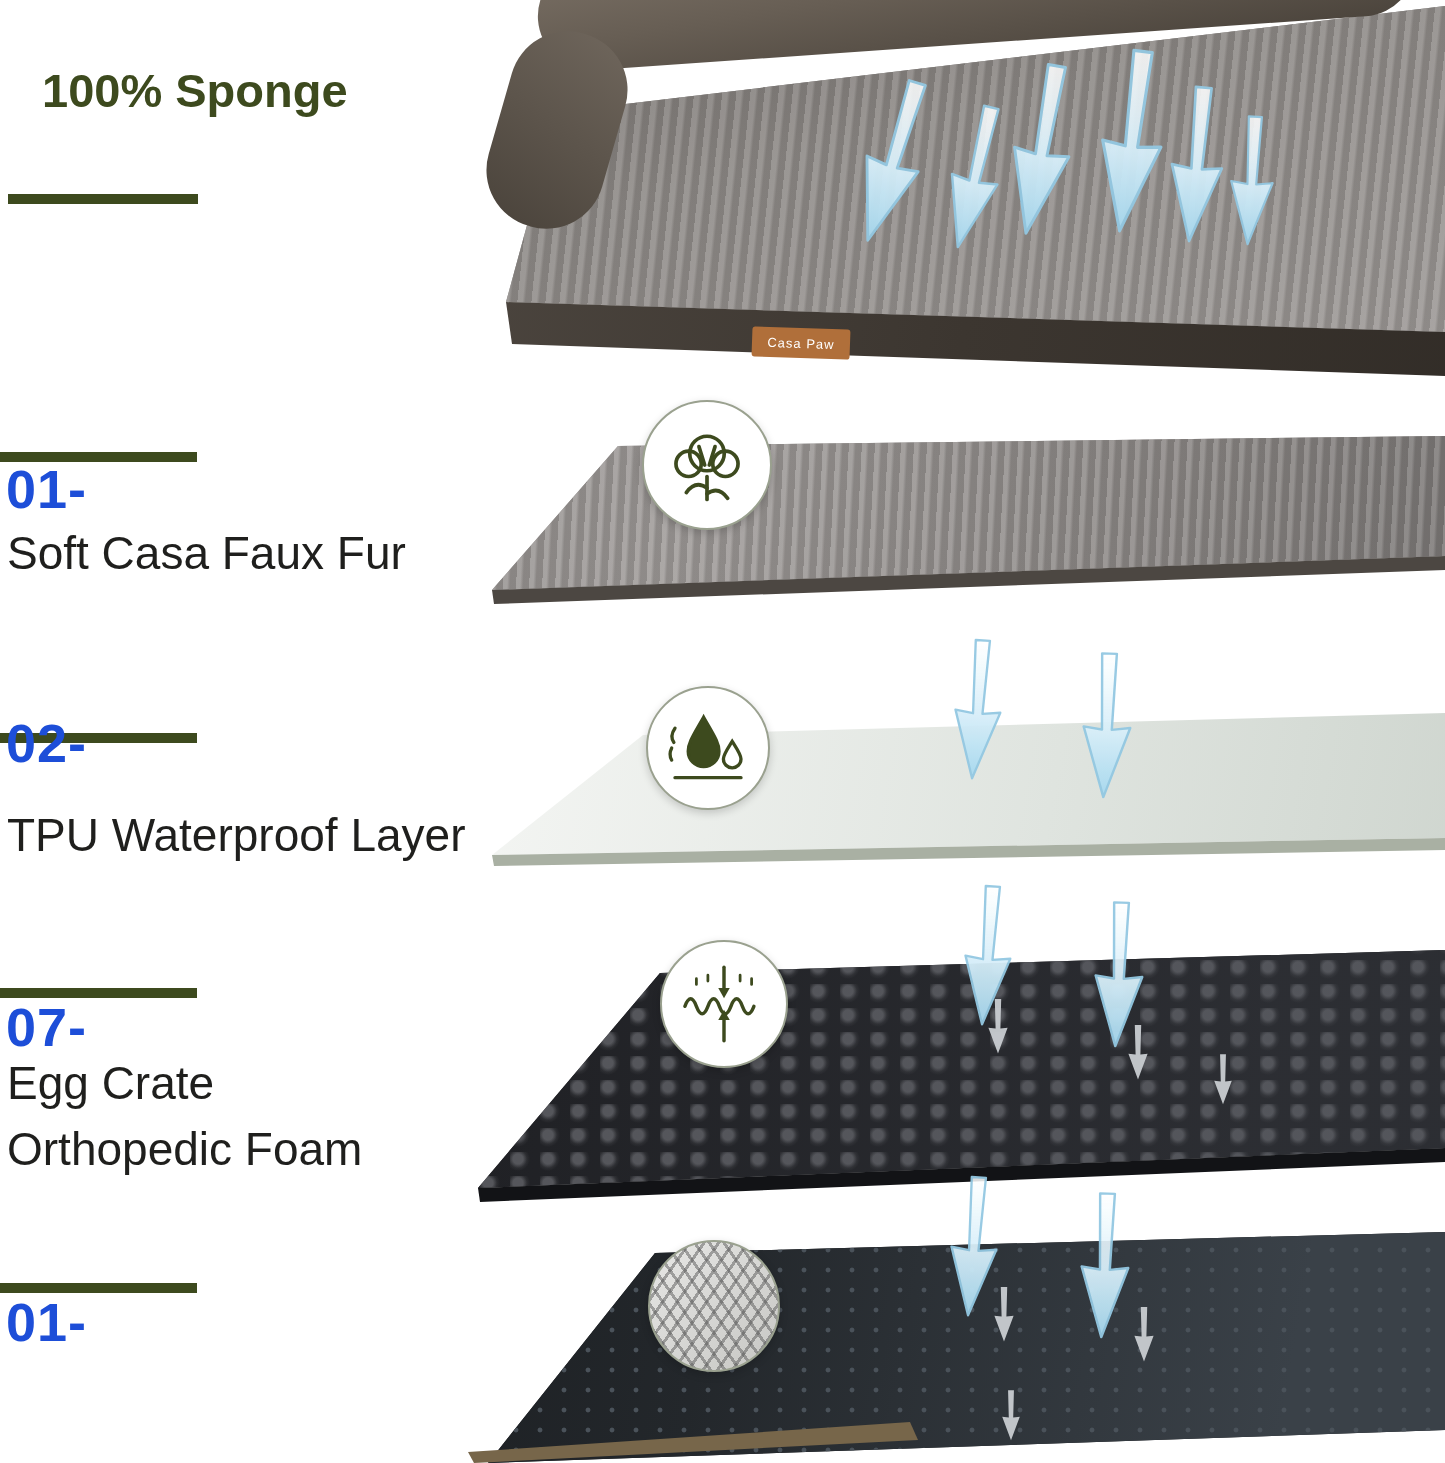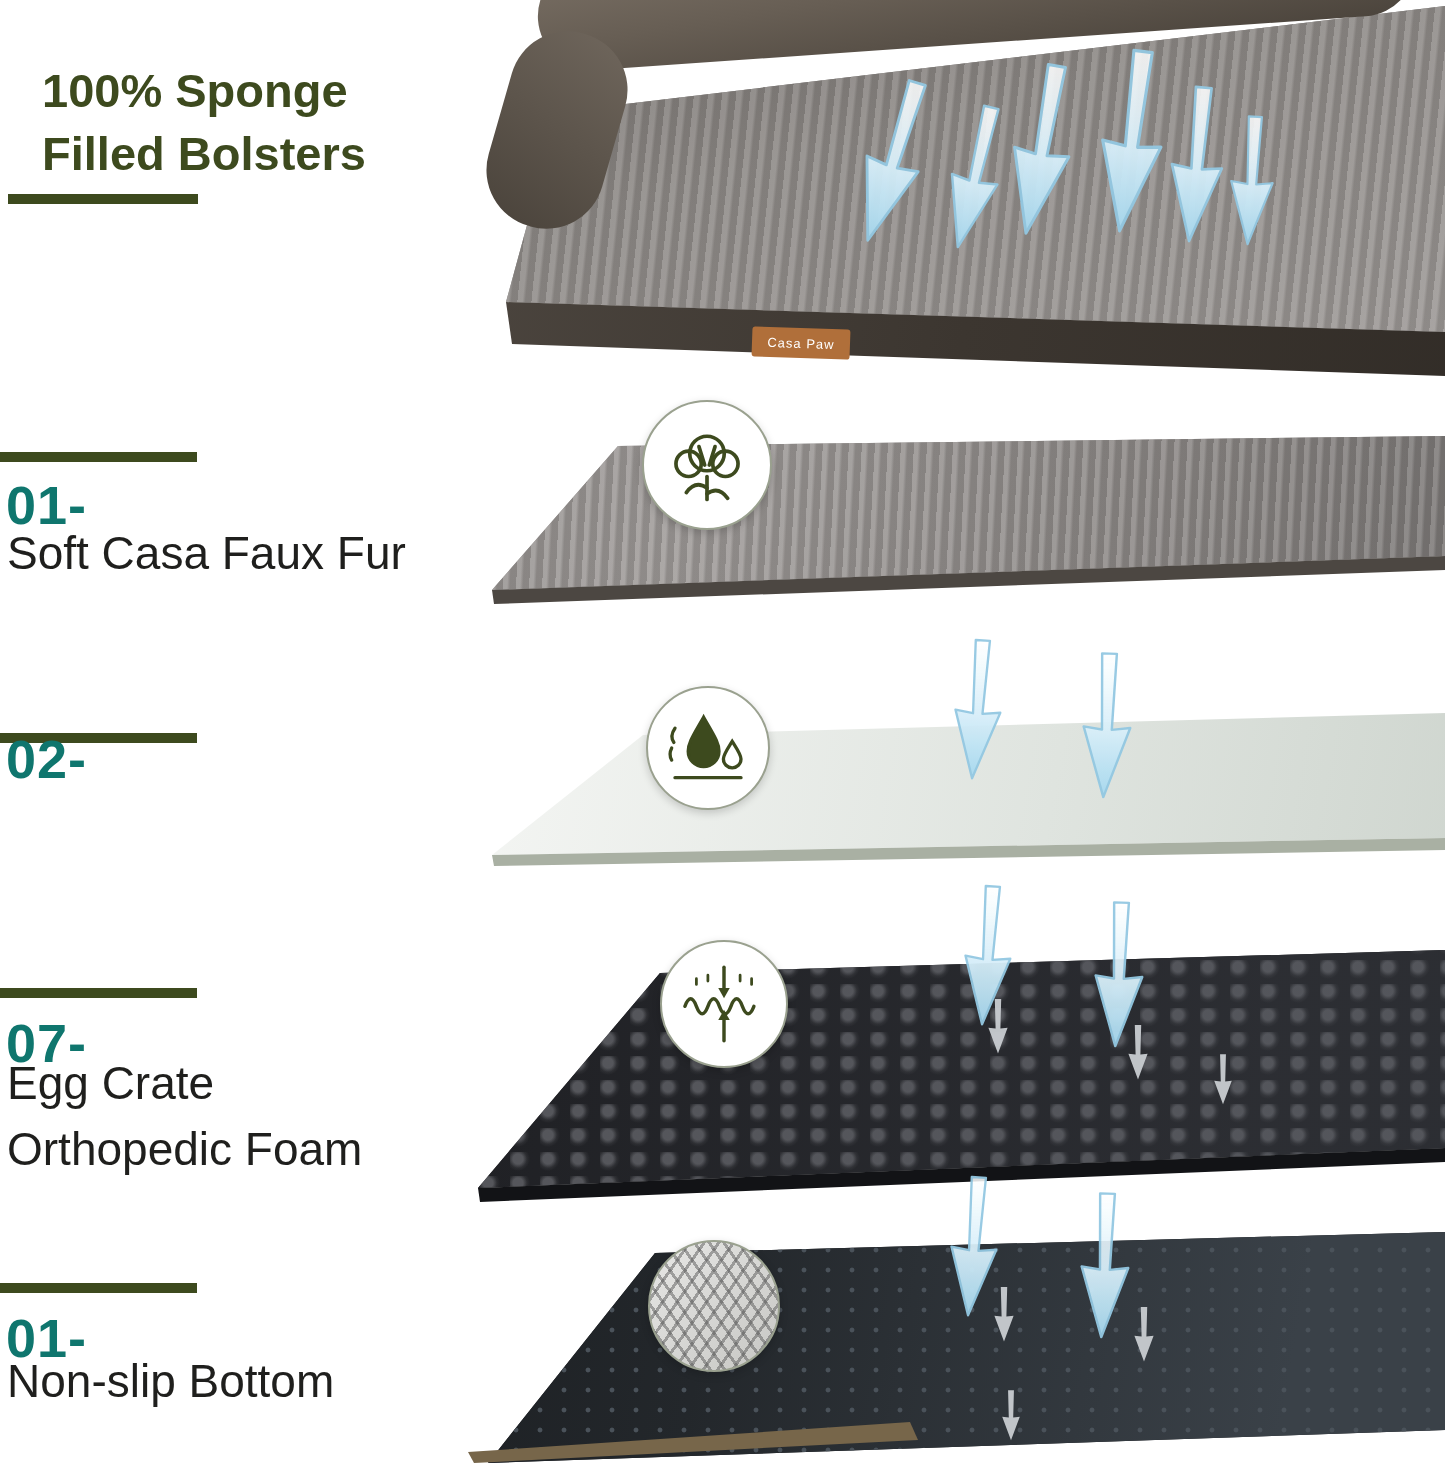--- a/index.html
+++ b/index.html
@@ -1,21 +1,21 @@
 <!DOCTYPE html>
 <html><head>
 <meta charset="utf-8">
 <style>
   html,body{margin:0;padding:0;background:#fff;}
   .stage{position:relative;width:1445px;height:1463px;background:#fff;overflow:hidden;
          font-family:"Liberation Sans",sans-serif;}
   .title{position:absolute;left:22px;top:60px;font:700 47px/1.34 "Liberation Sans",sans-serif;color:#3d4a1e;margin-left:20px;}
   .hr{position:absolute;left:8px;top:194px;width:190px;height:10px;background:#3d4a1e;}
   .bar{position:absolute;left:0;width:197px;height:10px;background:#3d4a1e;}
-  .num{position:absolute;left:6px;font:700 54px/1 "Liberation Sans",sans-serif;color:#0f766e;letter-spacing:1px;margin-top:16px;}
+  .num{position:absolute;left:6px;font:700 54px/1 "Liberation Sans",sans-serif;color:#1d4ed8;letter-spacing:1px;}
   .lbl{position:absolute;left:7px;font:400 46px/1.12 "Liberation Sans",sans-serif;color:#1f1f1d;white-space:nowrap;}
   .circle{position:absolute;border-radius:50%;background:#fff;border:2px solid #9aa18f;
           display:flex;align-items:center;justify-content:center;box-shadow:0 3px 8px rgba(0,0,0,.18);}
   .ab{position:absolute;opacity:.95;}
   .layer{position:absolute;inset:0;}
   .plush-hero{clip-path:polygon(558px 112px,1445px 6px,1445px 332px,506px 302px);
     background-color:#8e8a88;
     background-image:repeating-linear-gradient(96deg, rgba(255,255,255,.10) 0 5px, rgba(30,28,26,.12) 8px 14px),
       linear-gradient(165deg,#6b6663 0%,#8f8b88 20%,#a6a2a0 50%,#8e8a88 80%,#7b7775 100%);}
   .hero-base{clip-path:polygon(506px 302px,1445px 332px,1445px 376px,512px 344px);
@@ -92,21 +92,20 @@
     </svg>
   <svg class="ab" style="left:1168px;top:55px;width:58px;height:220px;transform:rotate(5deg)" viewBox="0 0 44 120">
       <use href="#bluearrow"></use>
     </svg>
   <svg class="ab" style="left:1228px;top:96px;width:48px;height:170px;transform:rotate(3deg)" viewBox="0 0 44 120">
       <use href="#bluearrow"></use>
     </svg>
 
   <div class="title">
     <div>100% Sponge</div>
-    <div>Filled Bolsters</div>
   </div>
   <div class="hr"></div>
 
   <div class="bar" style="top:452px"></div>
   <div class="num" style="top:462px">01-</div>
   <div class="lbl" style="top:528px">Soft Casa Faux Fur</div>
   <div class="layer fur"></div>
   <div class="layer fur-edge"></div>
   <div class="circle" style="left:642px;top:400px;width:126px;height:126px">
     <svg viewBox="-40 -40 80 80" width="92" height="92">
@@ -117,20 +116,21 @@
         <path d="M-7,-16 L-2,0 M7,-16 L2,0"></path>
         <path d="M0,10 C0,18 0,24 0,30"></path>
         <path d="M0,20 C-7,15 -13,17 -18,24"></path>
         <path d="M0,25 C7,20 13,22 18,29"></path>
       </g>
     </svg>
   </div>
 
   <div class="bar" style="top:733px"></div>
   <div class="num" style="top:716px">02-</div>
+  <div class="lbl" style="top:810px">TPU Waterproof Layer</div>
   <div class="layer tpu"></div>
   <div class="layer tpu-edge"></div>
   <svg class="ab" style="left:952px;top:636px;width:52px;height:148px;transform:rotate(4deg)" viewBox="0 0 44 120">
       <use href="#bluearrow"></use>
     </svg>
   <svg class="ab" style="left:1080px;top:650px;width:54px;height:152px;transform:rotate(2deg)" viewBox="0 0 44 120">
       <use href="#bluearrow"></use>
     </svg>
   <div class="circle" style="left:646px;top:686px;width:120px;height:120px">
     <svg viewBox="-40 -40 80 80" width="88" height="88">
@@ -177,21 +177,20 @@
         <path d="M-5,14 L5,14 L0,5 Z"></path>
       </g>
       <g stroke="#3d4a1e" stroke-width="2.4" stroke-linecap="round">
         <path d="M-24,-22 l0,5 M-14,-25 l0,5 M14,-25 l0,5 M24,-22 l0,5"></path>
       </g>
     </svg>
   </div>
 
   <div class="bar" style="top:1283px"></div>
   <div class="num" style="top:1295px">01-</div>
-  <div class="lbl" style="top:1356px">Non-slip Bottom</div>
   <div class="layer nonslip"></div>
   <div class="layer nonslip-edge"></div>
   <svg class="ab" style="left:948px;top:1172px;width:52px;height:150px;transform:rotate(4deg)" viewBox="0 0 44 120">
       <use href="#bluearrow"></use>
     </svg>
   <svg class="ab" style="left:1078px;top:1188px;width:54px;height:156px;transform:rotate(2deg)" viewBox="0 0 44 120">
       <use href="#bluearrow"></use>
     </svg>
   <svg class="ab" style="left:992px;top:1286px;width:24px;height:58px" viewBox="0 0 30 70">
       <use href="#grayarrow"></use>

